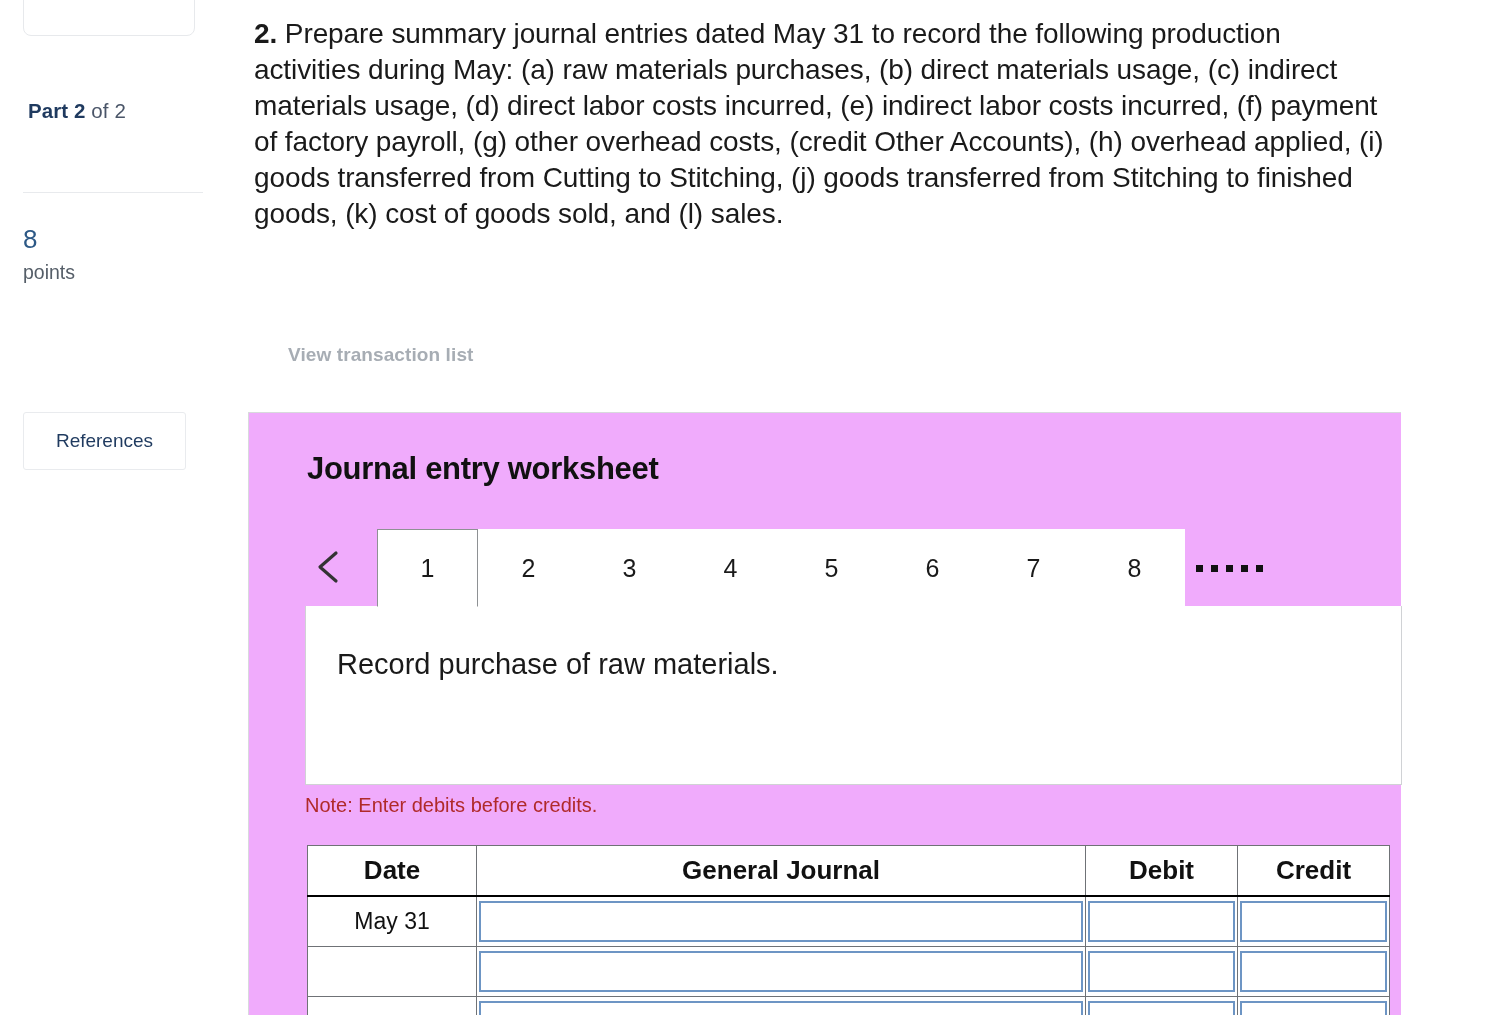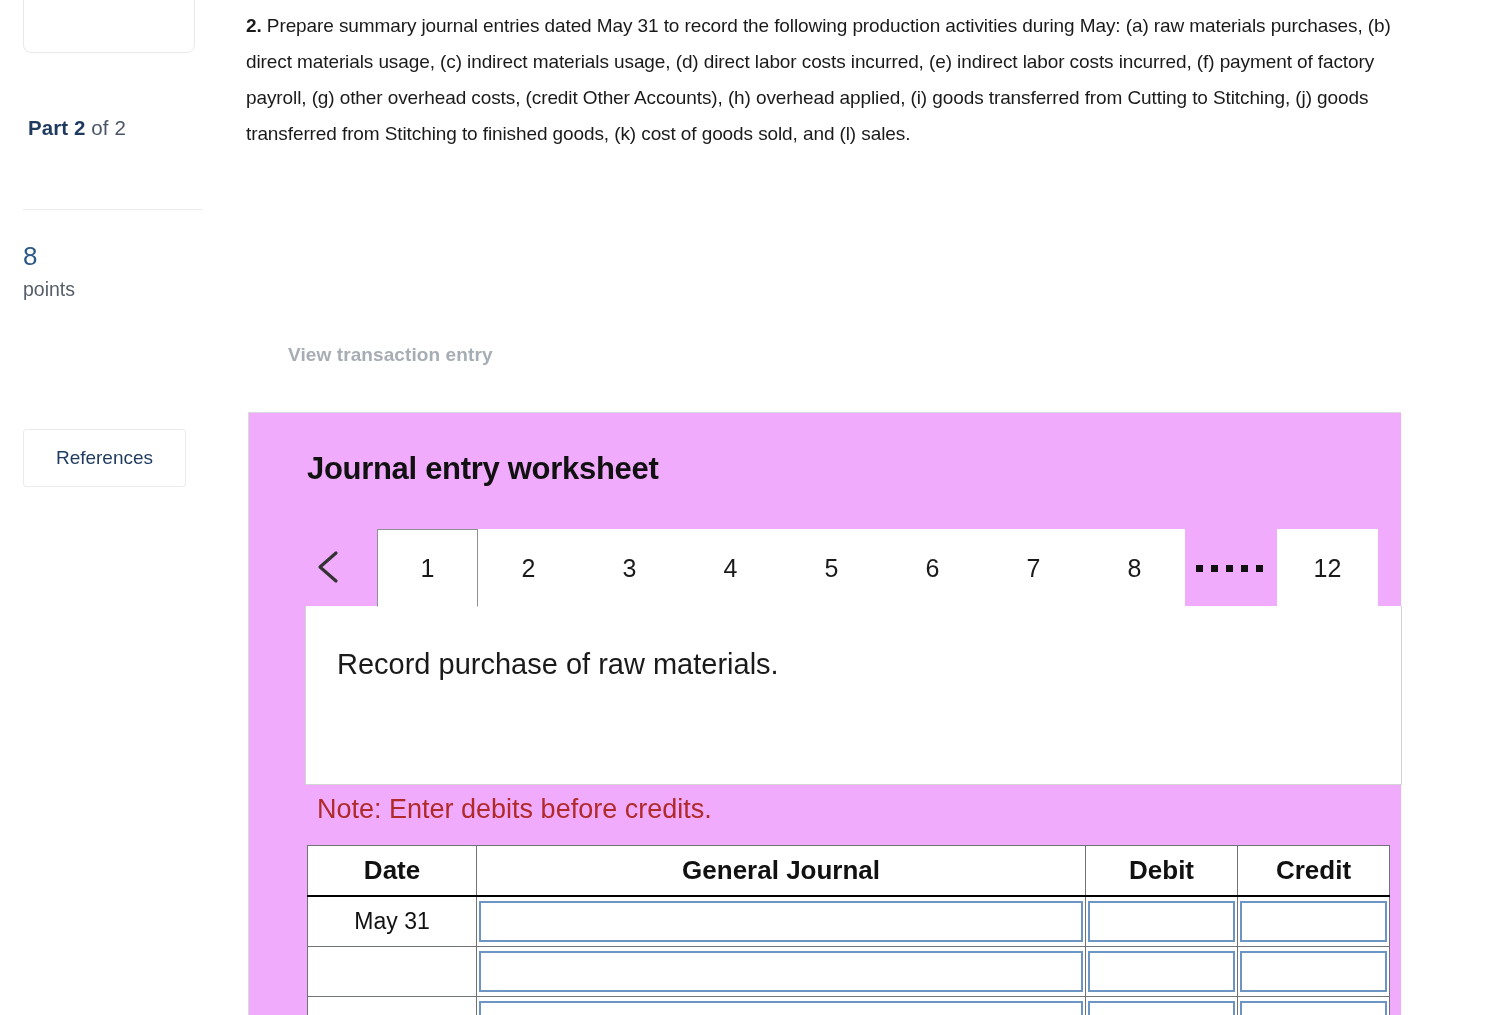--- a/index.html
+++ b/index.html
@@ -14,21 +14,21 @@
     overflow: hidden;
     font-family: "Liberation Sans", sans-serif;
     color: #222222;
     position: relative;
   }
 
   
   #sidebar {
     position: absolute;
     left: 0;
-    top: 17px;
+    top: 0;
     width: 228px;
     height: 718px;
     box-sizing: border-box;
   }
 
   .stub-card {
     position: absolute;
     left: 23px;
     top: -48px;
     width: 172px;
@@ -111,24 +111,24 @@
   #btn-references { top: 412px; }
 
   
   #question-block {
     position: absolute;
     left: 242px;
     top: 4px;
     width: 1160px;
   }
   #question-text {
-    font-size: 19px;
+    font-size: 28px;
     line-height: 36px;
     color: #1a1a1a;
-    margin: 4px;
+    margin: 12px;
     letter-spacing: -0.1px;
   }
   #question-text .qnum {
     font-weight: 700;
   }
 
   
   #view-transaction-list {
     position: absolute;
     left: 288px;
@@ -237,23 +237,23 @@
     position: absolute;
     left: 31px;
     top: 42px;
     font-size: 29px;
     color: #1a1a1a;
   }
 
   
   #note-text {
     position: absolute;
-    left: 68px;
+    left: 56px;
     top: 381px;
-    font-size: 27px;
+    font-size: 20px;
     color: #b02a2a;
   }
 
   
   #journal-table {
     position: absolute;
     left: 58px;
     top: 432px;
     width: 1083px;
     border-collapse: collapse;
@@ -315,21 +315,21 @@
   <div class="points-label">points</div>
 
   <div class="side-btn" id="btn-references">References</div>
 
 </div>
 
 <div id="question-block">
   <p id="question-text"><span class="qnum">2.</span><span> Prepare summary journal entries dated May 31 to record the following production activities during May: (a) raw materials purchases, (b) direct materials usage, (c) indirect materials usage, (d) direct labor costs incurred, (e) indirect labor costs incurred, (f) payment of factory payroll, (g) other overhead costs, (credit Other Accounts), (h) overhead applied, (i) goods transferred from Cutting to Stitching, (j) goods transferred from Stitching to finished goods, (k) cost of goods sold, and (l) sales.</span></p>
 </div>
 
-<div id="view-transaction-list">View transaction entry</div>
+<div id="view-transaction-list">View transaction list</div>
 
 <div id="worksheet-panel">
 
   <div id="worksheet-title">Journal entry worksheet</div>
 
   <div id="tab-strip">
     <div id="tab-baseline"></div>
 
     <div id="tab-prev-arrow">
       <svg width="34" height="40" viewBox="0 0 34 40" aria-hidden="true">
@@ -345,21 +345,20 @@
       <div class="tab-item" style="left: 577px; width: 101px;">6</div>
       <div class="tab-item" style="left: 678px; width: 101px;">7</div>
       <div class="tab-item" style="left: 779px; width: 101px;">8</div>
       <div class="tab-dots" style="left: 880px; width: 88px;">
         <span></span>
         <span></span>
         <span></span>
         <span></span>
         <span></span>
       </div>
-      <div class="tab-item" style="left: 972px; width: 101px;">12</div>
     </div>
 
   <div id="desc-box">
     <div id="desc-text">Record purchase of raw materials.</div>
   </div>
 
   <div id="note-text" style="color: rgb(176, 42, 42);">Note: Enter debits before credits.</div>
 
   <table id="journal-table">
     <colgroup>

